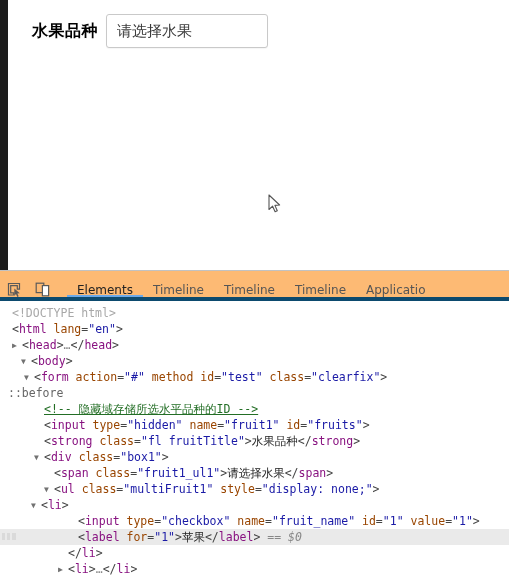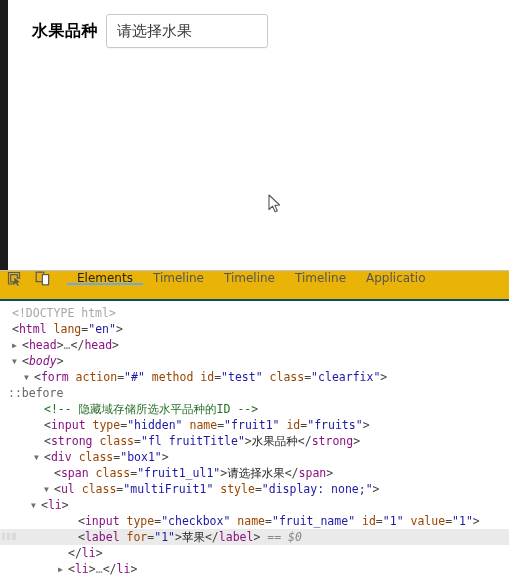--- a/index.html
+++ b/index.html
@@ -62,23 +62,23 @@
   
   #devtools {
     position:absolute; left:0; top:270px; width:509px; height:314px;
     background:#ffffff;
     border-top:1px solid #c2c2c2;
     overflow:hidden;
   }
   #devtools-toolbar {
     position:relative;
     height:30px;
-    background:#eab308;
-    border-bottom:2px solid #0c4a6e;
-    display:flex; align-items:flex-start;
+    background:#fdba74;
+    border-bottom:4px solid #0c4a6e;
+    display:flex; align-items:flex-end;
   }
   .tool-icon-btn {
     width:28px;
     display:flex; align-items:center; justify-content:center;
     cursor:pointer;
   }
   .tool-sep {
     width:1px; margin:6px 6px 6px 4px;
     background:#c6c6c6;
   }
@@ -132,21 +132,21 @@
     width:10px;
     color:#727272;
     font-size:8px;
     vertical-align:middle;
   }
   .tag      { color:#881280; }
   .attrname { color:#994500; }
   .attrval  { color:#1a1aa6; }
   .punc     { color:#444; }
   .text     { color:#222; font-family:"DejaVu Sans","Liberation Sans",sans-serif; }
-  .comment  { color:#236e25; }
+  .comment  { color:#236e25;text-decoration:underline; }
   .pseudo   { color:#666; }
   .dollar   { color:#888; font-style:italic; }
   .doctype  { color:#a8a8a8; }
   .collapsed-dots { color:#888; }
 </style>
 </head>
 <body>
 
 <div id="page-region">
 
@@ -205,21 +205,21 @@
 
     <div class="code-line" style="padding-left:12px;">
       <span class="punc">&lt;</span><span class="tag">html</span>
       <span class="attrname">lang</span><span class="punc">=</span><span class="attrval">"en"</span><span class="punc">&gt;</span>
     </div>
 
     <div class="code-line" style="padding-left:12px;">
       <span class="twisty">▶</span><span class="punc">&lt;</span><span class="tag">head</span><span class="punc">&gt;</span><span class="collapsed-dots">…</span><span class="punc">&lt;/</span><span class="tag">head</span><span class="punc">&gt;</span>
     </div>
 
-    <div class="code-line" style="padding-left:12px;font-style:italic;">
+    <div class="code-line" style="padding-left:21px;">
       <span class="twisty">▼</span><span class="punc">&lt;</span><span class="tag">body</span><span class="punc">&gt;</span>
     </div>
 
     <div class="code-line" style="padding-left:24px;">
       <span class="twisty">▼</span><span class="punc">&lt;</span><span class="tag">form</span>
       <span class="attrname">action</span><span class="punc">=</span><span class="attrval">"#"</span>
       <span class="attrname">method</span>
       <span class="attrname">id</span><span class="punc">=</span><span class="attrval">"test"</span>
       <span class="attrname">class</span><span class="punc">=</span><span class="attrval">"clearfix"</span><span class="punc">&gt;</span>
     </div>

